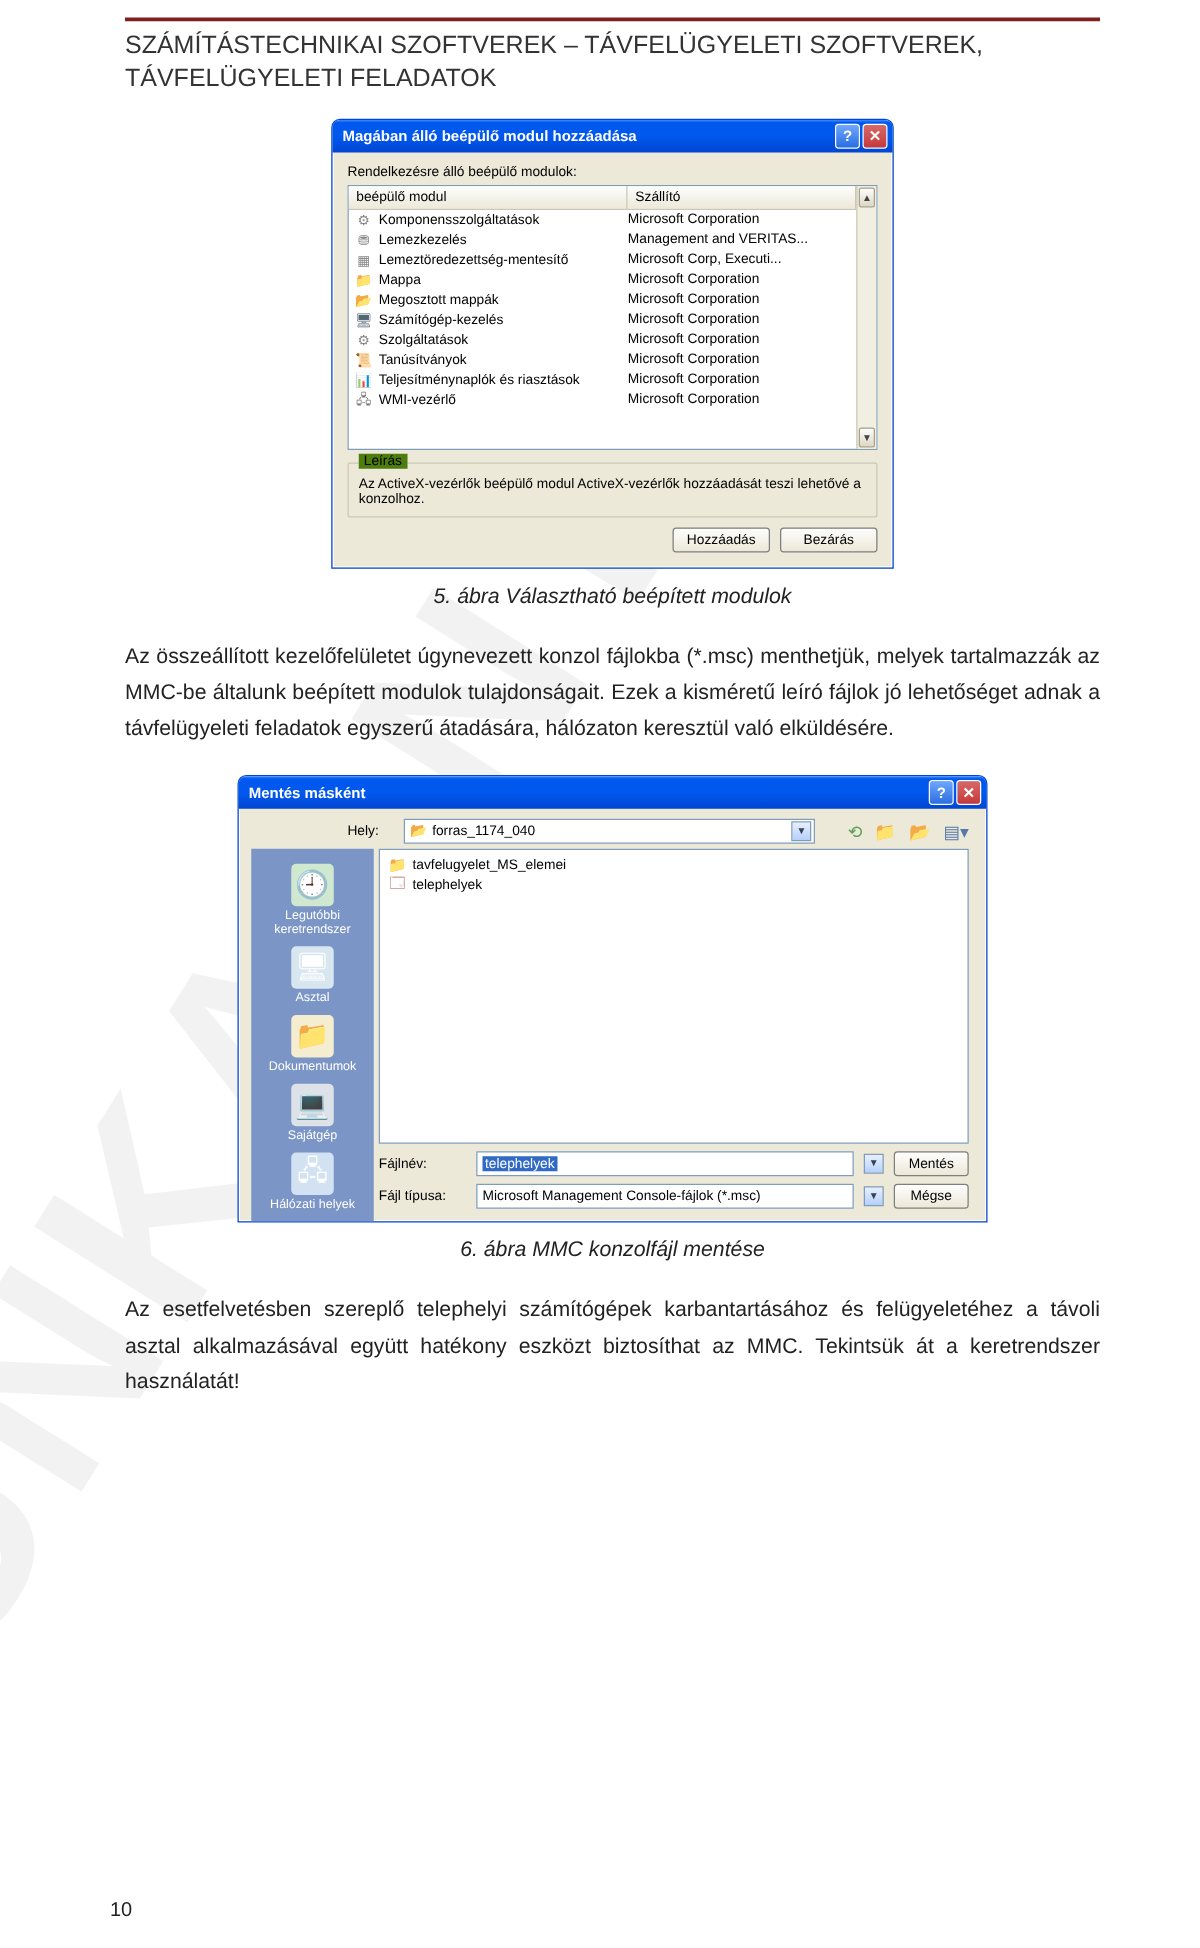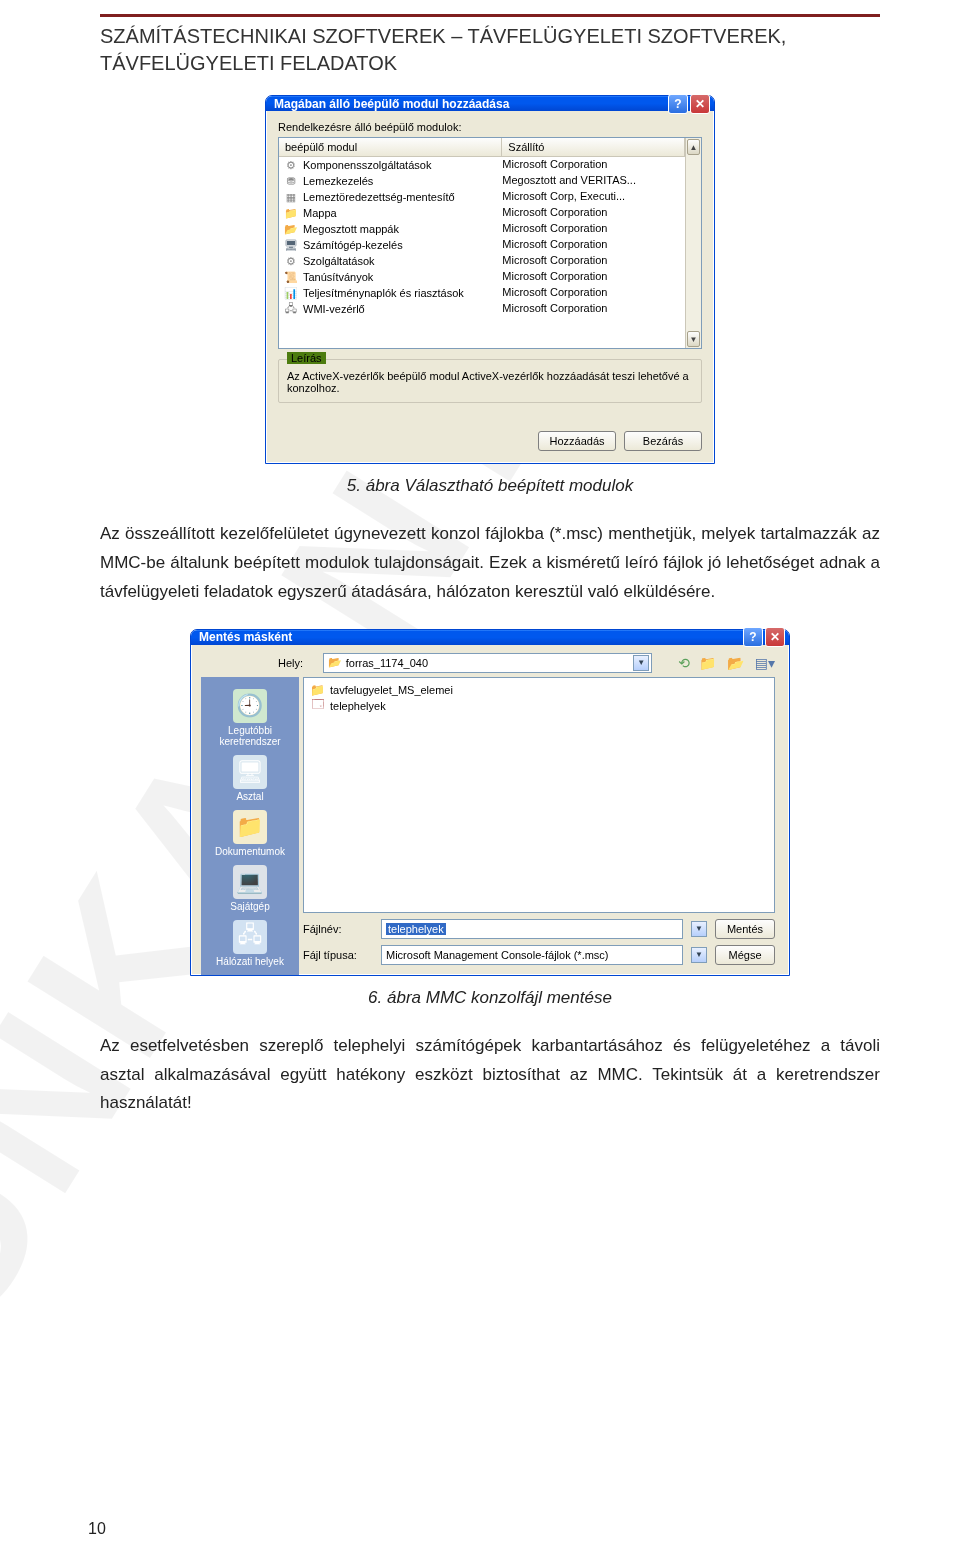--- a/index.html
+++ b/index.html
@@ -65,21 +65,21 @@
   .xp-window {
     background: #ece9d8;
     border: 1px solid #0046d2;
     border-radius: 7px 7px 0 0;
     font-family: Tahoma, sans-serif;
     font-size: 11px;
     color: #000;
     box-shadow: 0 0 0 1px #fff inset;
   }
   .xp-titlebar {
-    height: 15px;
+    height: 26px;
     background: linear-gradient(to bottom, #3a8cff 0%, #0058ee 8%, #0058ee 50%, #0046d2 100%);
     border-radius: 6px 6px 0 0;
     display: flex;
     align-items: center;
     padding: 0 4px 0 8px;
     color: #fff;
     font-weight: bold;
     font-size: 12px;
     justify-content: flex-end;
   }
@@ -135,21 +135,21 @@
     border: 1px solid #cbc7b8;
     border-radius: 2px;
     margin-top: 10px;
     padding: 10px 8px 8px;
     position: relative;
     font-size: 11px;
   }
   .d1 .groupbox .legend {
     position: absolute; top: -8px; left: 8px; background:#4d7c0f; padding: 0 4px;
   }
-  .d1 .btnrow { display:flex; justify-content:flex-end; gap:8px; margin-top:28px; }
+  .d1 .btnrow { display:flex; justify-content:flex-end; gap:8px; margin-top:8px; }
   .xp-btn {
     min-width: 78px;
     padding: 3px 10px;
     background: linear-gradient(#fdfdfd,#ece9d8);
     border: 1px solid #7f7f7f;
     border-radius: 3px;
     font-family: Tahoma, sans-serif;
     font-size: 11px;
     text-align: center;
   }
@@ -246,21 +246,21 @@
                   <span class="ico gear-ico">⚙</span>
                   <span>Komponensszolgáltatások</span>
                 </span>
               <span class="cell2">Microsoft Corporation</span>
             </div>
             <div class="row">
               <span class="cell1">
                   <span class="ico disk-ico">⛃</span>
                   <span>Lemezkezelés</span>
                 </span>
-              <span class="cell2">Megosztott and VERITAS...</span>
+              <span class="cell2">Management and VERITAS...</span>
             </div>
             <div class="row">
               <span class="cell1">
                   <span class="ico disk-ico">▦</span>
                   <span>Lemeztöredezettség-mentesítő</span>
                 </span>
               <span class="cell2">Microsoft Corp, Executi...</span>
             </div>
             <div class="row">
               <span class="cell1">

